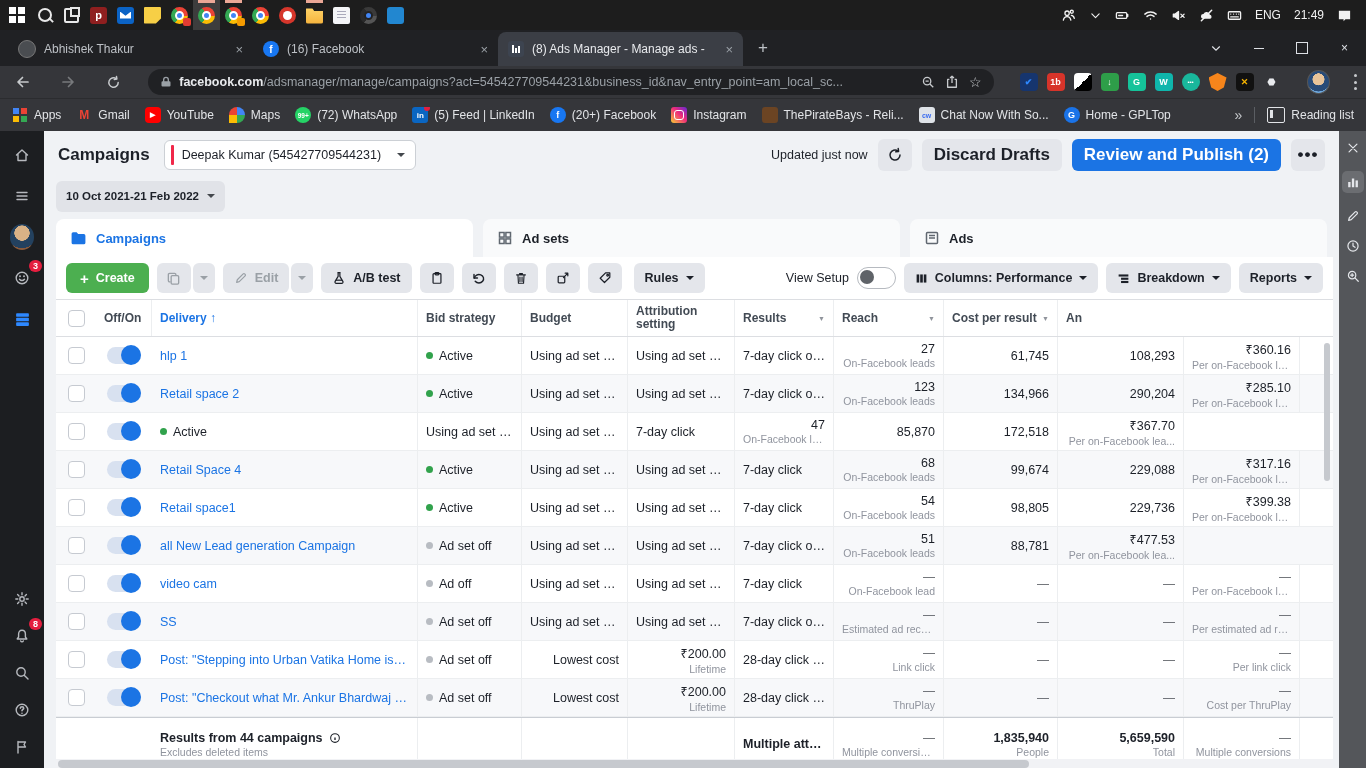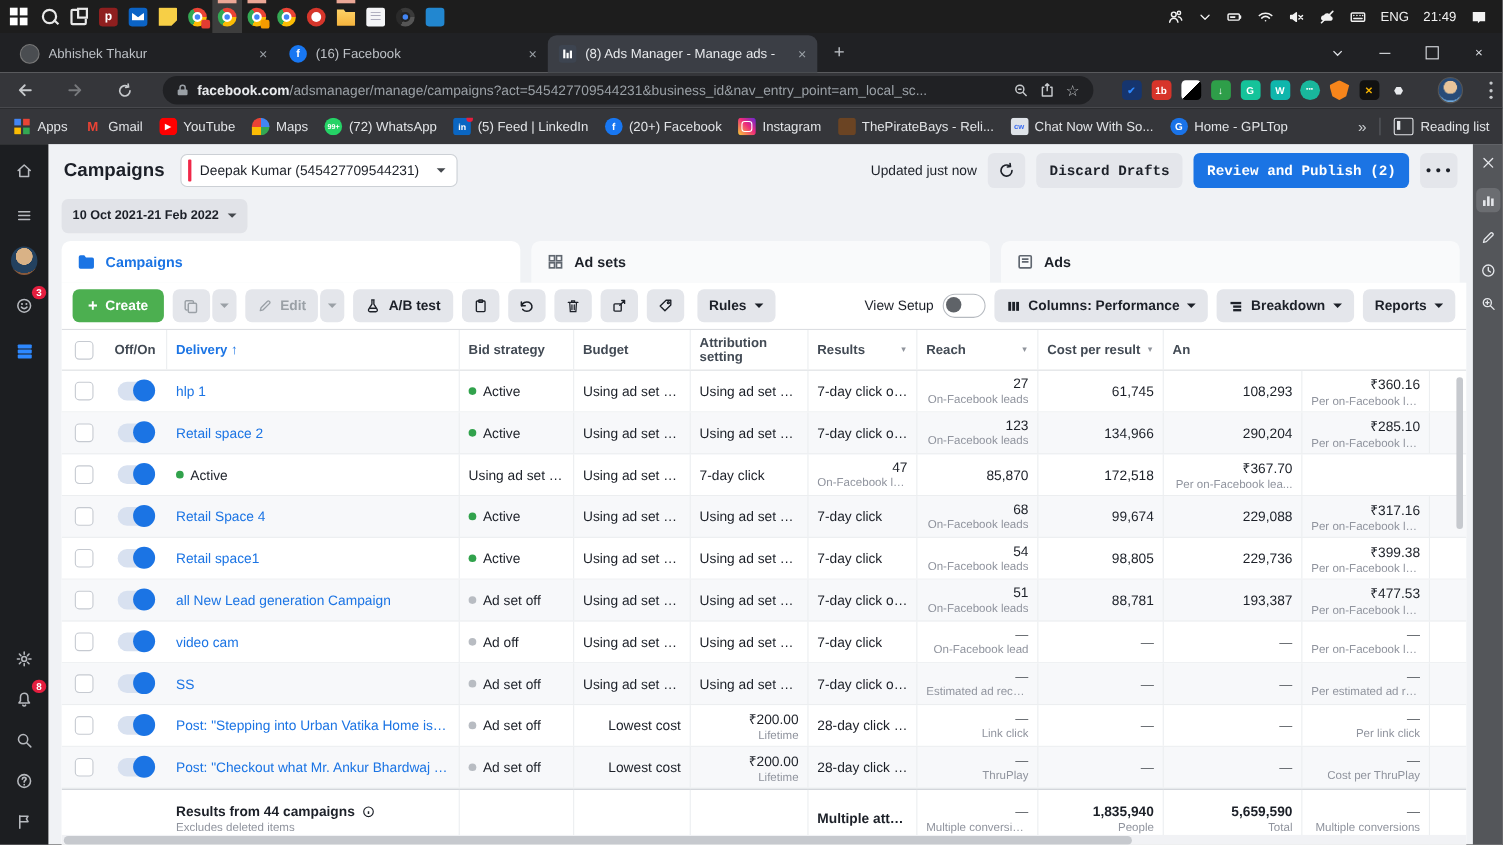--- a/index.html
+++ b/index.html
@@ -94,21 +94,21 @@
   .rrail .boxed{background:#6b6d71;border-radius:5px;width:22px;height:22px;display:grid;place-items:center;}
   .main{flex:1;display:flex;flex-direction:column;min-width:0;}
   
   .amhead{height:48px;display:flex;align-items:center;padding:0 14px;gap:14px;}
   .amtitle{font-size:17px;font-weight:700;color:#1c2028;}
   .acct{height:30px;background:#fff;border:1px solid #ccd0d5;border-radius:6px;display:flex;align-items:center;padding:0 10px 0 6px;gap:8px;font-size:12.5px;color:#1c2028;width:252px;box-sizing:border-box;}
   .alertbar{width:3px;height:20px;background:#f02849;border-radius:1px;flex:0 0 auto;}
   .cardown{width:0;height:0;border:4px solid transparent;border-top-color:#44484d;margin-top:4px;margin-left:auto;}
   .amright{margin-left:auto;display:flex;align-items:center;gap:10px;}
   .updated{font-size:12.5px;color:#1c2028;}
-  .gbtn{height:32px;background:#e4e6eb;border-radius:6px;display:flex;align-items:center;justify-content:center;padding:0 12px;font-size:13px;font-weight:700;color:#1c2028;font-family:Liberation Mono, monospace;}
+  .gbtn{height:32px;background:#e4e6eb;border-radius:6px;display:flex;align-items:center;justify-content:center;padding:0 12px;font-size:17px;font-weight:700;color:#1c2028;}
   .sqbtn{width:34px;padding:0;}
   .pbtn{background:#1b74e4;color:#fff;}
   
   .filterrow{height:34px;display:flex;align-items:center;padding:0 12px;gap:10px;}
   .searchpill{flex:1;height:31px;background:#fff;border:1px solid #e3e5e9;border-radius:16px;display:flex;align-items:center;padding:0 12px;gap:8px;color:#8a8d91;font-size:12.5px;box-sizing:border-box;}
   .datechip{height:31px;background:#e1e3e8;border-radius:6px;display:flex;align-items:center;padding:0 10px;font-size:11.5px;font-weight:700;color:#1c2028;gap:8px;box-sizing:border-box;}
   
   .etabs{display:flex;gap:10px;padding:6px 12px 0 12px;height:38px;}
   .etab{flex:1;background:rgba(255,255,255,.62);border-radius:8px 8px 0 0;display:flex;align-items:center;gap:9px;padding:0 14px;font-size:13px;font-weight:700;color:#1c2028;}
   .etab.active{background:#fff;color:#1b74e4;}
@@ -893,23 +893,20 @@
                 <span class="val">7-day click or...</span>
               </div>
               <div class="c num ">
                 <span class="val">51</span>
                 <span class="sub">On-Facebook leads</span>
               </div>
               <div class="c num ">
                 <span class="val">88,781</span>
               </div>
               <div class="c num ">
-                <span class="val">193,387</span>
-              </div>
-              <div class="c num ">
                 <span class="val">₹477.53</span>
                 <span class="sub">Per on-Facebook lea...</span>
               </div>
               <div class="c nol"></div>
             </div>
             <div class="tgrid trow">
               <div class="c nol ccenter">
                 <span class="cb"></span>
               </div>
               <div class="c nol ccenter">

